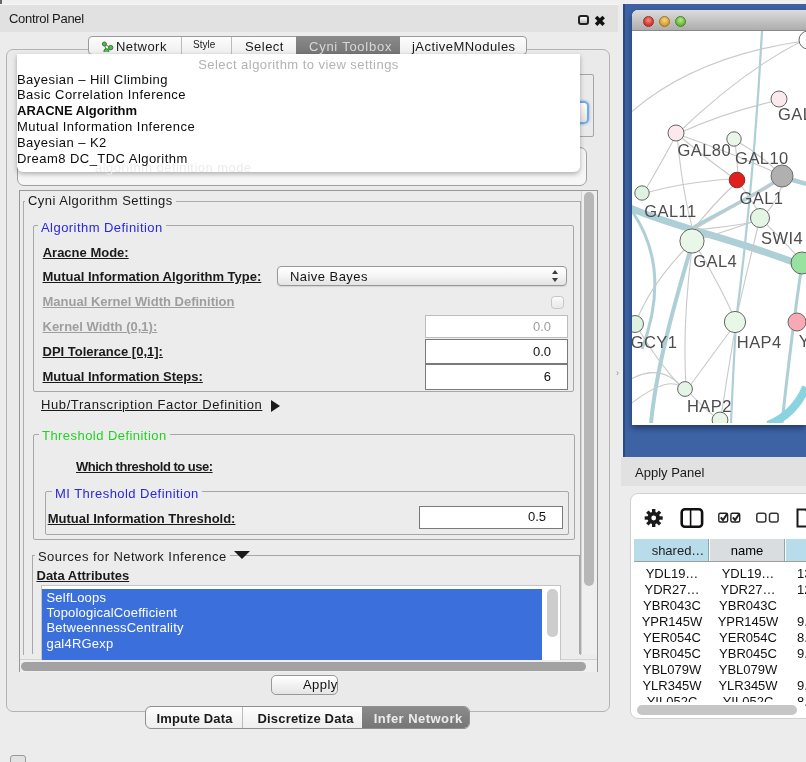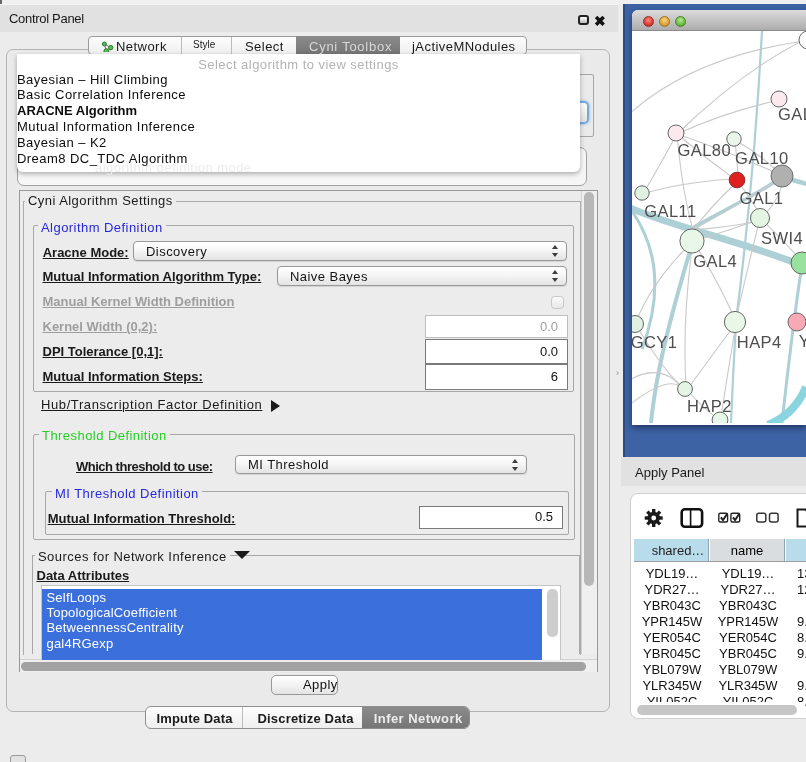--- a/index.html
+++ b/index.html
@@ -12,21 +12,21 @@
   font-size:13px; color:#141414; padding-left:12px;
   box-shadow:0 1px 1px rgba(0,0,0,0.1); display:flex; align-items:center; }
 .spin { position:absolute; right:7px; top:50%; width:7px; height:12px; margin-top:-6px; }
 .spin:before { content:""; position:absolute; left:0; top:0;
   border-left:3.5px solid transparent; border-right:3.5px solid transparent;
   border-bottom:4.5px solid #3c3c3c; }
 .spin:after { content:""; position:absolute; left:0; bottom:0;
   border-left:3.5px solid transparent; border-right:3.5px solid transparent;
   border-top:4.5px solid #3c3c3c; }
 .tf { position:absolute; background:#fff; border:1px solid #7a7a7a;
-  font-size:13px; color:#111; text-align:right; padding-right:9px; letter-spacing:0; }
+  font-size:13px; color:#111; text-align:right; padding-right:16px; letter-spacing:0; }
 .tf.dis { border:1px solid #bdbdbd; color:#9e9e9e; }
 .glabel { position:absolute; background:#ececec; padding:0 3px; font-size:13px; color:#1a1a1a; white-space:nowrap; line-height:15px; }
 .lbl { position:absolute; font-size:13px; color:#1a1a1a; white-space:nowrap; line-height:15px;text-decoration:underline; }
 .lbl.b { letter-spacing:0; }
 </style>
 </head>
 <body>
 
 <div class="abs" style="left:0;top:0;width:806px;height:4px;background:#f0f0f0;"></div>
 <div class="abs" style="left:0;top:0;width:2px;height:9px;background:#666;"></div>
@@ -68,45 +68,43 @@
   <div class="abs" style="left:581px;top:187px;width:16px;height:463px;background:#efefef;border-left:1px solid #d2d2d2;"></div>
   <div class="abs" style="left:584px;top:188px;width:10px;height:394px;background:#b7b7b7;border-radius:5px;"></div>
 
   <div class="abs" style="left:20px;top:654.5px;width:577px;height:13.5px;background:#efefef;border-top:1px solid #d2d2d2;"></div>
   <div class="abs" style="left:21px;top:658px;width:565px;height:9px;background:#a2a2a2;border-radius:5px;"></div>
 
   <div class="abs" style="left:33px;top:221px;width:541px;height:167px;border:1px solid #a7a7a7;border-radius:2px;"></div>
   <div class="glabel" style="left:38px;top:216px;color:#2828dd;">Algorithm Definition</div>
 
   <div class="lbl b" style="left:42.7px;top:240.5px;">Aracne Mode:</div>
-  <div class="combo" style="left:133px;top:237px;width:434px;height:20px;">Discovery<span class="spin"></span></div>
 
   <div class="lbl b" style="left:42.5px;top:265px;">Mutual Information Algorithm Type:</div>
   <div class="combo" style="left:277px;top:262px;width:290px;height:20px;">Naive Bayes<span class="spin"></span></div>
 
   <div class="lbl b" style="left:42.5px;top:290px;color:#9e9e9e;">Manual Kernel Width Definition</div>
   <div class="abs" style="left:551px;top:292px;width:13px;height:13px;border:1px solid #c6c6c6;border-radius:3.5px;background:linear-gradient(180deg,#fafafa,#e8e8e8);"></div>
 
-  <div class="lbl b" style="left:42.5px;top:315px;color:#9e9e9e;">Kernel Width (0,2):</div>
+  <div class="lbl b" style="left:42.5px;top:315px;color:#9e9e9e;">Kernel Width (0,1):</div>
   <div class="tf dis" style="left:425px;top:311px;width:143px;height:23px;line-height:21px;">0.0</div>
 
   <div class="lbl b" style="left:42.5px;top:340px;">DPI Tolerance [0,1]:</div>
   <div class="tf" style="left:425px;top:335px;width:143px;height:25px;line-height:23px;">0.0</div>
 
   <div class="lbl b" style="left:42.5px;top:365px;">Mutual Information Steps:</div>
   <div class="tf" style="left:425px;top:360px;width:143px;height:26px;line-height:24px;">6</div>
 
   <div class="lbl" style="left:41px;top:393px;letter-spacing:0.6px;">Hub/Transcription Factor Definition</div>
   <div class="abs" style="left:271px;top:396px;width:0;height:0;border-top:6.5px solid transparent;border-bottom:6.5px solid transparent;border-left:9.5px solid #1a1a1a;"></div>
 
   <div class="abs" style="left:33px;top:430.4px;width:542px;height:106px;border:1px solid #a7a7a7;border-radius:2px;"></div>
   <div class="glabel" style="left:39px;top:423.9px;color:#25d025;">Threshold Definition</div>
 
   <div class="lbl b" style="left:76px;top:454.5px;letter-spacing:-0.5px;">Which threshold to use:</div>
-  <div class="combo" style="left:235px;top:451px;width:292px;height:19px;">MI Threshold<span class="spin"></span></div>
 
   <div class="abs" style="left:45px;top:486.5px;width:524px;height:44.5px;border:1px solid #a7a7a7;border-radius:2px;"></div>
   <div class="glabel" style="left:52px;top:482px;color:#2828dd;">MI Threshold Definition</div>
   <div class="lbl b" style="left:47.7px;top:507px;">Mutual Information Threshold:</div>
   <div class="tf" style="left:419px;top:502px;width:144px;height:22.5px;line-height:20.5px;">0.5</div>
 
   <div class="abs" style="left:32px;top:551px;width:548px;height:99px;border:1px solid #a7a7a7;border-top:none;border-bottom:none;"></div>
   <div class="abs" style="left:32px;top:551px;width:548px;height:1px;background:#a7a7a7;"></div>
   <div class="glabel" style="left:35px;top:544.5px;">Sources for Network Inference</div>
   <div class="abs" style="left:233.5px;top:547px;width:0;height:0;border-left:8px solid transparent;border-right:8px solid transparent;border-top:8.5px solid #1a1a1a;"></div>

